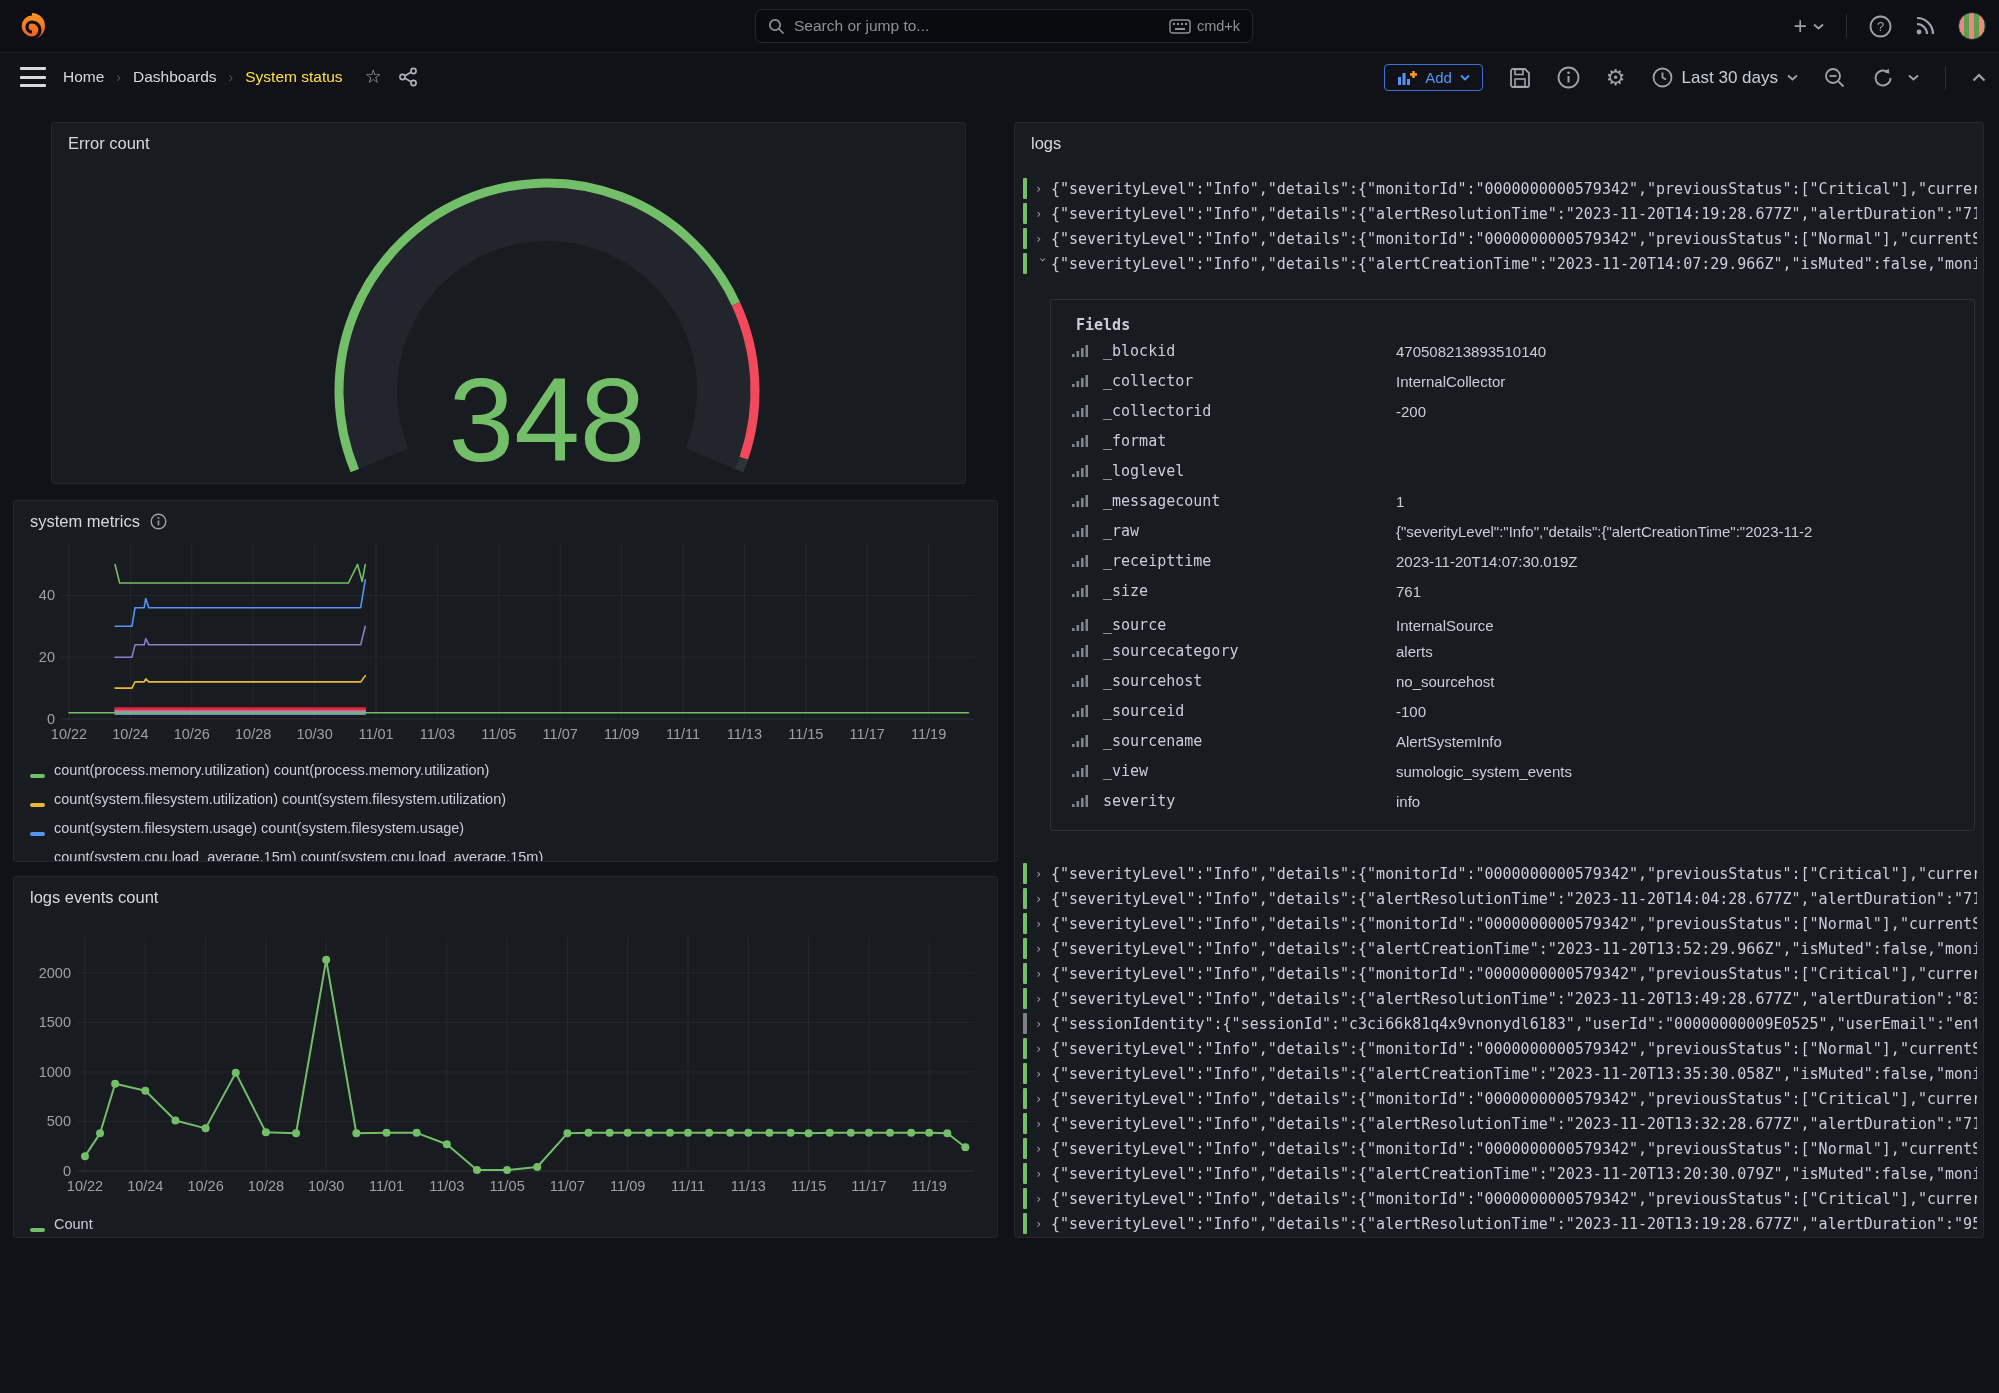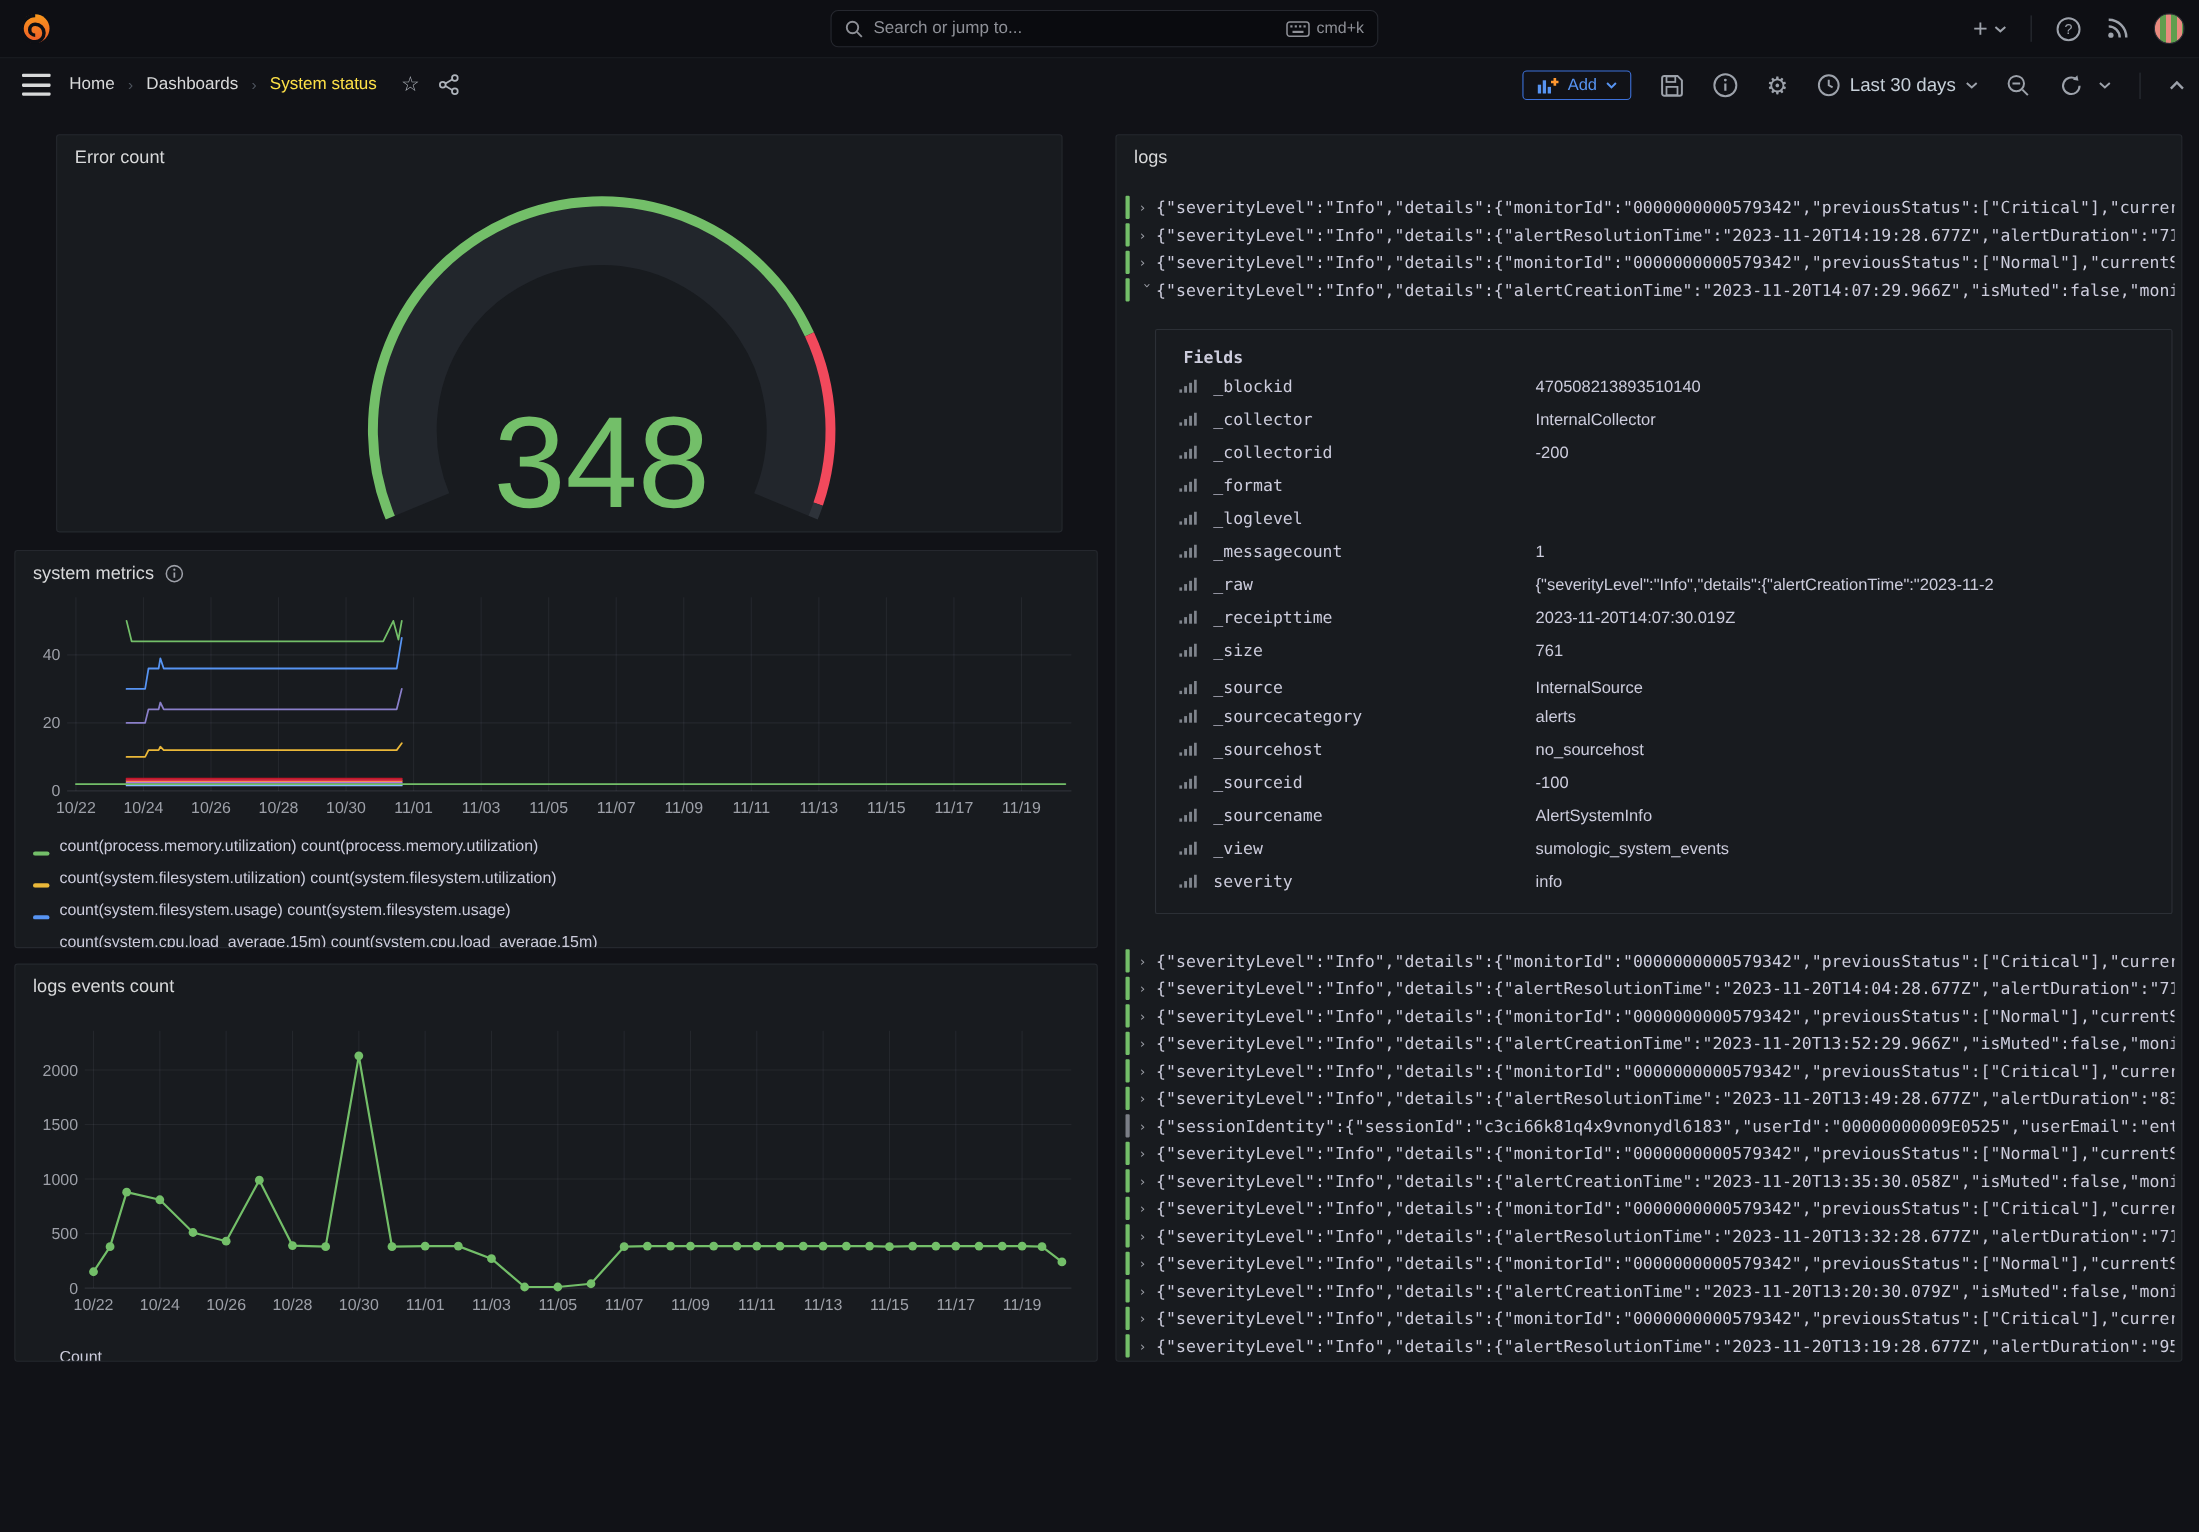--- a/index.html
+++ b/index.html
@@ -382,21 +382,21 @@
         <circle cx="794.5999999999999" cy="226.3304347826087" r="4" fill="#73bf69"></circle>
         <circle cx="815.7049999999999" cy="225.83478260869566" r="4" fill="#73bf69"></circle>
         <circle cx="836.81" cy="225.83478260869566" r="4" fill="#73bf69"></circle>
         <circle cx="854.9" cy="225.83478260869566" r="4" fill="#73bf69"></circle>
         <circle cx="876.005" cy="225.83478260869566" r="4" fill="#73bf69"></circle>
         <circle cx="897.1099999999999" cy="225.83478260869566" r="4" fill="#73bf69"></circle>
         <circle cx="915.1999999999999" cy="225.83478260869566" r="4" fill="#73bf69"></circle>
         <circle cx="933.29" cy="226.3304347826087" r="4" fill="#73bf69"></circle>
         <circle cx="951.3799999999999" cy="240.2086956521739" r="4" fill="#73bf69"></circle>
       </svg>
-    <div class="legend" id="events-legend" style="top:336px;">
+    <div class="legend" id="events-legend" style="top:326px;">
         <div class="legend-row">
           <span class="dash" style="background: rgb(115, 191, 105);"></span>
           <span>Count</span>
         </div>
       </div>
   </div>
 
   <div class="panel" id="panel-logs">
     <div class="panel-title">logs</div>
     <div class="log-rows" id="log-rows-top" style="top:53px;">

